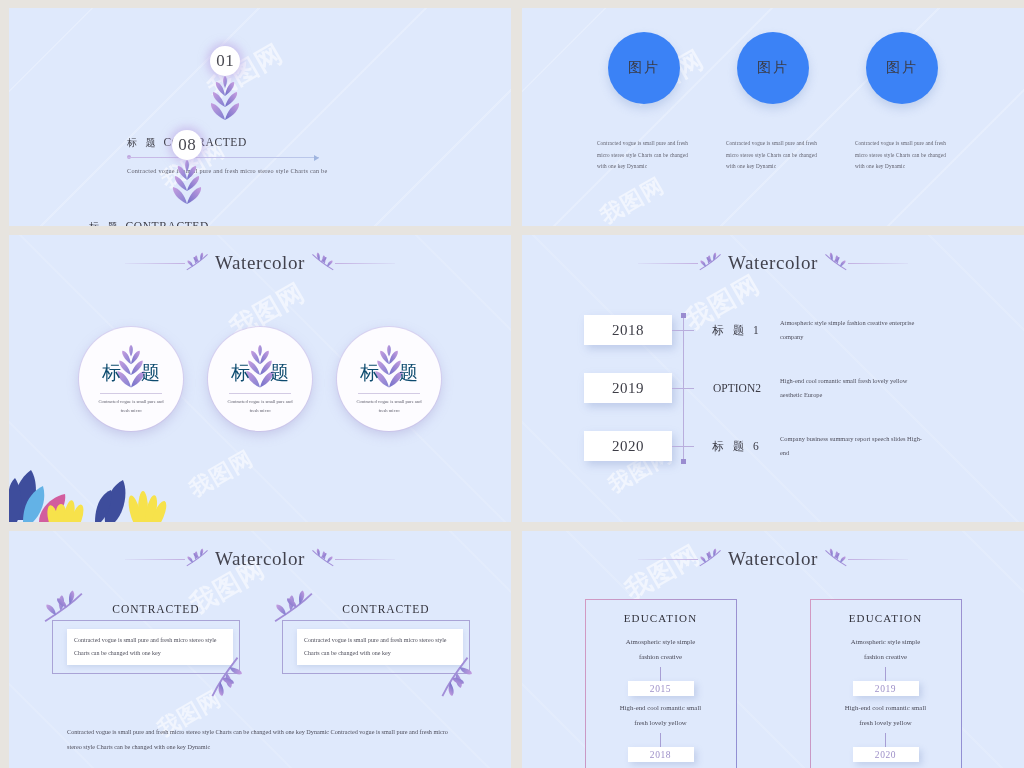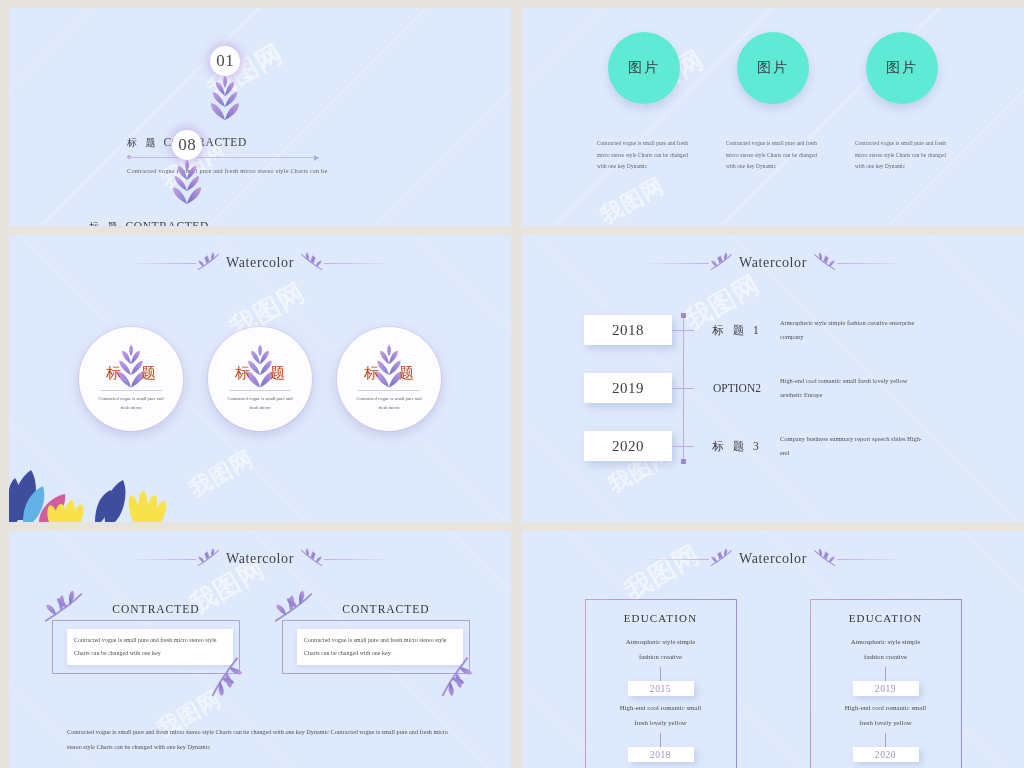--- a/index.html
+++ b/index.html
@@ -71,45 +71,45 @@
     background:linear-gradient(90deg,#c9b7e6,#b9c8ea);
   }
   .arrowline .dotl { position:absolute; left:0; top:1px; width:4px; height:4px; border-radius:50%; background:#c0a8e0; }
   .arrowline .dotr { position:absolute; right:0; top:.5px; width:0;height:0;
     border-left:5px solid #9fb4df; border-top:3px solid transparent; border-bottom:3px solid transparent;}
   .t-sub { font-size:6.2px; color:#5e5e6b; letter-spacing:.25px; white-space:nowrap; }
 
   
   .picrow { position:absolute; top:24px; left:0; width:100%; display:flex; justify-content:center; gap:57px; }
   .piccirc {
-    width:72px; height:72px; border-radius:50%; background:#5eead4;
+    width:72px; height:72px; border-radius:50%; background:#3b82f6;
     box-shadow:0 5px 10px rgba(120,150,205,.30);
     display:flex; align-items:center; justify-content:center;
     font-size:14px; color:#3a3a43; letter-spacing:2px;
   }
   .captionrow { position:absolute; top:130px; left:0; width:100%; display:flex; justify-content:center; gap:35px; }
   .caption { width:94px; font-size:5.2px; line-height:2.25; color:#5d5d6a; letter-spacing:.15px; }
 
   
   .hdr { position:absolute; top:16px; left:0; width:100%; display:flex; align-items:center; justify-content:center; }
   .hdr .rule { width:60px; height:1px; background:linear-gradient(90deg,rgba(190,170,225,.15),#c3b0e2); }
   .hdr .rule.r { background:linear-gradient(90deg,#c3b0e2,rgba(190,170,225,.15)); }
-  .hdr .wtitle { font-size:14px; color:#42424d; letter-spacing:.6px; padding:0 4px; }
+  .hdr .wtitle { font-size:19px; color:#42424d; letter-spacing:.6px; padding:0 4px; }
   .leafdeco { width:26px; height:24px; position:relative; flex:none; }
 
   
   .circlerow { position:absolute; top:92px; left:0; width:100%; display:flex; justify-content:center; gap:25px; }
   .bigcirc {
     width:104px; height:104px; border-radius:50%;
     background:#fdfcff;
     box-shadow:0 4px 12px rgba(150,140,200,.35), 0 0 0 1px rgba(220,205,240,.6);
     position:relative;
     display:flex; flex-direction:column; align-items:center; justify-content:center;
   }
-  .bigcirc .ctitle { font-size:15px; color:#c2410c; letter-spacing:20px; text-indent:20px; position:relative; z-index:1; margin-top:18px; }
+  .bigcirc .ctitle { font-size:19px; color:#0c4a6e; letter-spacing:20px; text-indent:20px; position:relative; z-index:1; margin-top:18px; }
   .bigcirc .csprig { position:absolute; top:18px; left:50%; transform:translateX(-50%); width:40px; height:56px; }
   .bigcirc .cline { width:62px; height:1px; background:#d3cbe4; margin:7px 0 4px; }
   .bigcirc .ctxt { font-size:4.6px; line-height:1.9; color:#5f5f6c; text-align:center; width:72px; }
   .botleaves { position:absolute; bottom:0; left:0; width:200px; height:70px; }
 
   
   .tl { position:absolute; top:78px; left:62px; }
   .tl-axis { position:absolute; left:99px; top:3px; width:1px; height:146px; background:#b9aedd; }
   .tl-dot { position:absolute; left:97px; width:5px; height:5px; background:#9a8cd0; }
   .tl-row { display:flex; align-items:center; height:34px; margin-bottom:24px; }
@@ -371,21 +371,21 @@
       </div>
       <div class="tl-row">
         <div class="yearbox">2019</div>
         <div class="tl-conn"></div>
         <div class="tl-label">OPTION2</div>
         <div class="tl-desc">High-end cool romantic small fresh lovely yellow aesthetic Europe</div>
       </div>
       <div class="tl-row">
         <div class="yearbox">2020</div>
         <div class="tl-conn"></div>
-        <div class="tl-label cn">标 题 3</div>
+        <div class="tl-label cn">标 题 6</div>
         <div class="tl-desc">Company business summary report speech slides High-end</div>
       </div>
     </div>
   </div>
 
   <div class="slide s5">
     <div class="wm2"></div>
     <div class="wmlogo" style="top:38px; left:178px;">我图网</div>
     <div class="wmlogo" style="top:168px; left:146px; font-size:22px;">我图网</div>
 

